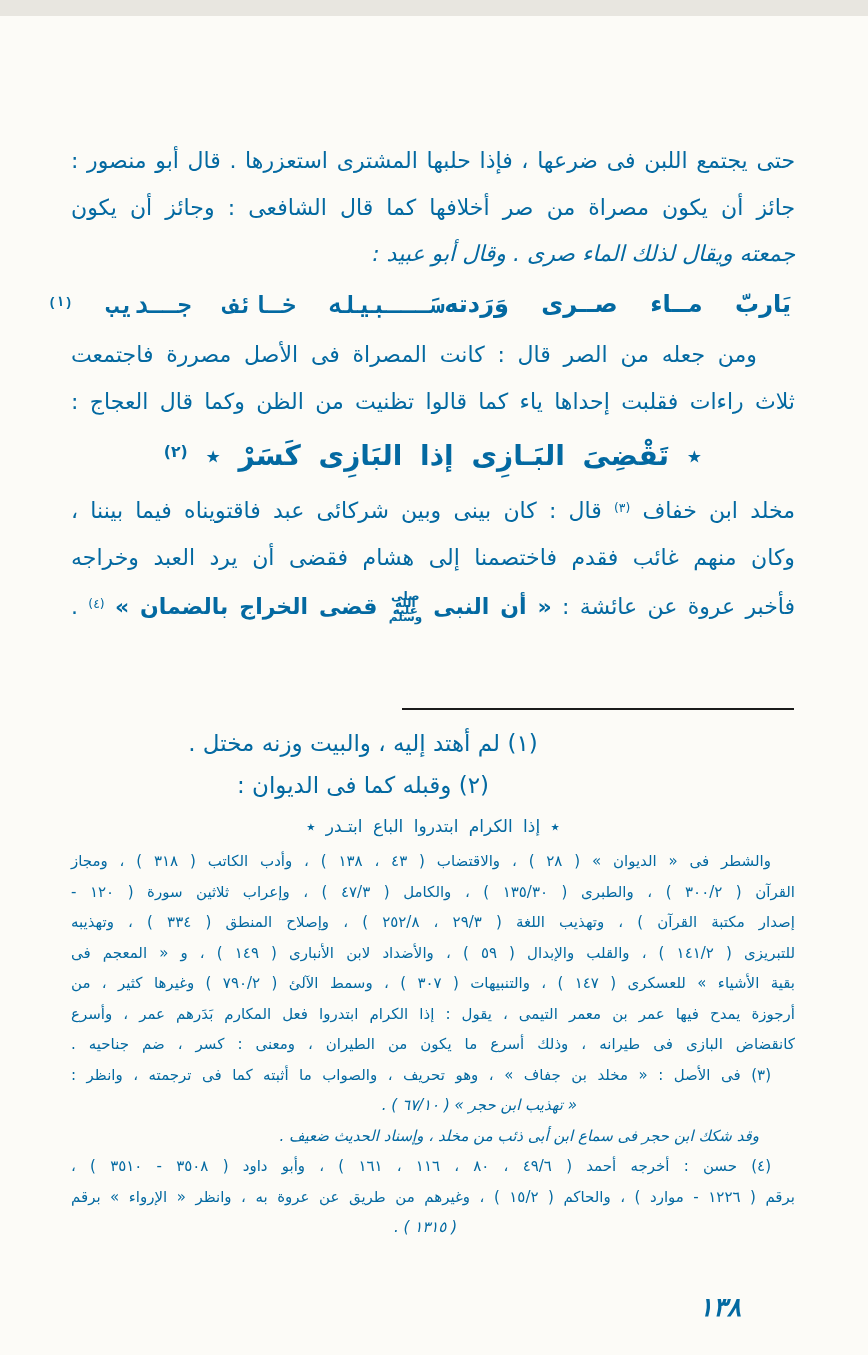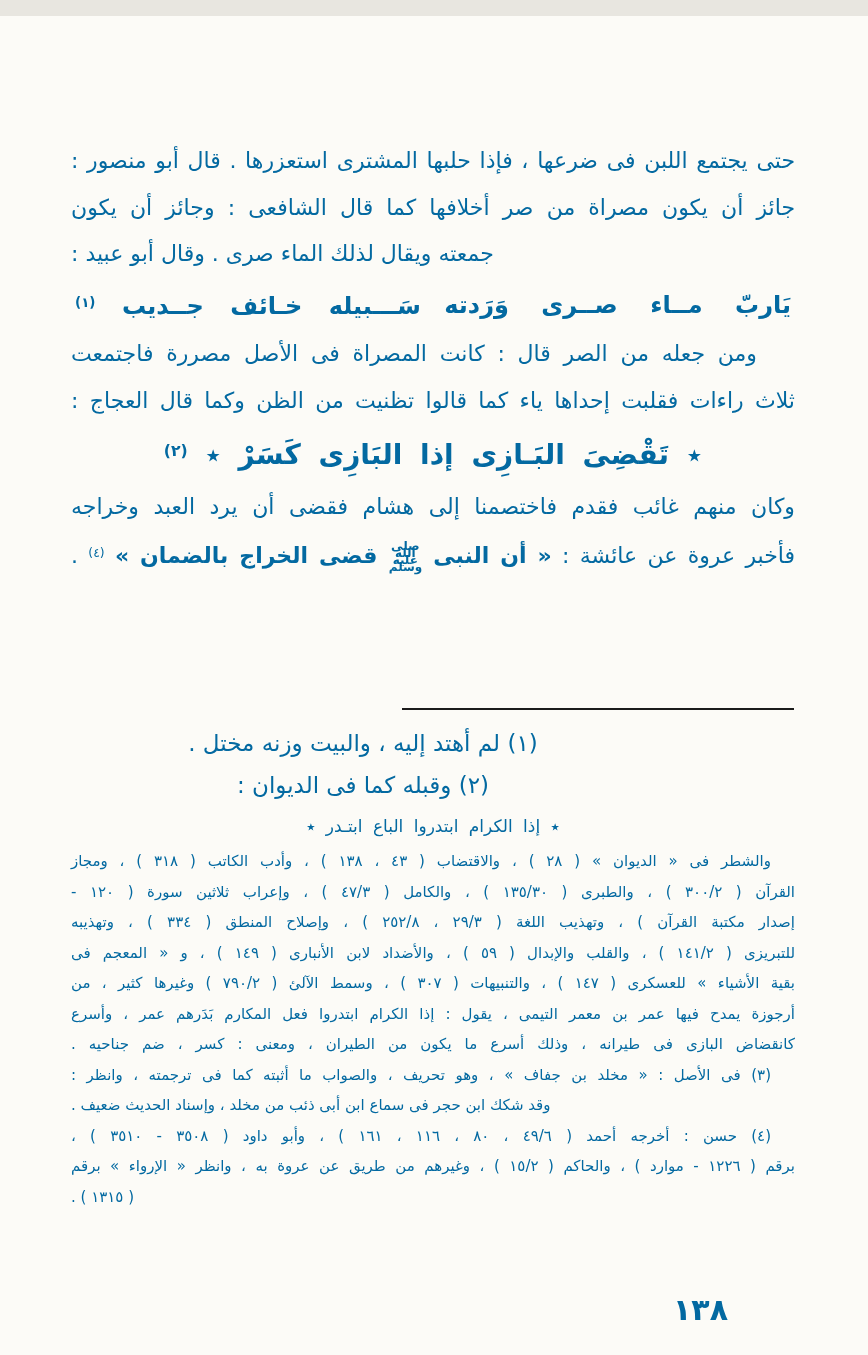--- a/index.html
+++ b/index.html
@@ -13,31 +13,31 @@
     font-family:"DejaVu Sans",sans-serif;
     direction:rtl;
     overflow:hidden;
   }
   .main{
     position:absolute;top:122px;right:73px;left:71px;
     font-size:22px;line-height:46.5px;
   }
   .bl{white-space:nowrap;}
   .j{text-align:justify;text-align-last:justify;}
-  .r{text-align:left;}
+  .r{text-align:right;font-style:italic;}
   .ind{padding-right:38px;}
   .bold{font-weight:bold;}
   .sup{font-size:0.56em;vertical-align:0.52em;white-space:nowrap;}
   .verse{
     display:flex;justify-content:space-between;align-items:baseline;
     font-weight:bold;font-size:24px;line-height:48px;
     padding:0 4px;margin:1px 0 2px;
   }
   .hemi{word-spacing:24px;white-space:nowrap;}
-  .hemi-left{word-spacing:18px;}
+  .hemi-left{word-spacing:18px;font-family:Liberation Mono, monospace;}
   .verse-center{
     text-align:center;font-weight:bold;font-size:28px;
     line-height:52px;word-spacing:8px;margin:1px 0 2px;white-space:nowrap;
   }
   .pbuh{
     display:inline-block;width:34px;
     font-size:12px;line-height:7px;text-align:center;
     vertical-align:-7px;white-space:normal;font-weight:bold;
   }
   .sep{
@@ -48,22 +48,22 @@
     position:absolute;top:706px;right:73px;left:71px;
     font-size:15px;line-height:30.5px;
   }
   .fn-big{font-size:23px;line-height:42px;padding-right:140px;text-align:center;white-space:nowrap;}
   .fverse{text-align:center;font-size:17px;line-height:40px;word-spacing:5px;white-space:nowrap;padding-left:0;}
   .ind-sm{padding-right:24px;}
   .n3c{padding-right:218px;}
   .n3x{padding-right:36px;}
   .n4last{padding-right:338px;}
   .pagenum{
-    position:absolute;top:1276px;right:140px;
-    font-size:30px;font-weight:bold;letter-spacing:3px;
+    position:absolute;top:1276px;right:127px;
+    font-size:26px;font-weight:bold;letter-spacing:3px;font-style:italic;
   }
 </style>
 </head>
 <body>
 
 <div class="page">
 
   <div class="main">
 
     <div class="bl j">حتى يجتمع اللبن فى ضرعها ، فإذا حلبها المشترى استعزرها . قال أبو منصور :</div>
@@ -73,39 +73,41 @@
     <div class="verse">
       <span class="hemi">يَاربّ مــاء صــرى وَرَدته</span>
       <span class="hemi hemi-left"><span>سَـــبيله خـائف جــديب</span> <span class="sup">(١)</span></span>
     </div>
 
     <div class="bl j ind">ومن جعله من الصر قال : كانت المصراة فى الأصل مصررة فاجتمعت</div>
     <div class="bl j">ثلاث راءات فقلبت إحداها ياء كما قالوا تظنيت من الظن وكما قال العجاج :</div>
 
     <div class="verse-center"><span>٭ تَقْضِىَ البَـازِى إذا البَازِى كَسَرْ ٭</span> <span class="sup">(٢)</span></div>
 
+    <div class="bl j"><span>مخلد ابن خفاف </span><span class="sup">(٣)</span><span> قال : كان بينى وبين شركائى عبد فاقتويناه فيما بيننا ،</span></div>
     <div class="bl j">وكان منهم غائب فقدم فاختصمنا إلى هشام فقضى أن يرد العبد وخراجه</div>
     <div class="bl j"><span>فأخبر عروة عن عائشة : </span><span class="bold">« أن النبى </span><span class="pbuh">صلى الله عليه وسلم</span><span class="bold"> قضى الخراج بالضمان »</span> <span class="sup">(٤)</span><span> .</span></div>
 
   </div>
 
   <div class="sep"></div>
 
   <div class="foot">
     <div class="bl fn-big">(١) لم أهتد إليه ، والبيت وزنه مختل .</div>
     <div class="bl fn-big">(٢) وقبله كما فى الديوان :</div>
     <div class="bl fverse">٭ إذا الكرام ابتدروا الباع ابتـدر ٭</div>
     <div class="bl j ind-sm">والشطر فى « الديوان » ( ٢٨ ) ، والاقتضاب ( ٤٣ ، ١٣٨ ) ، وأدب الكاتب ( ٣١٨ ) ، ومجاز</div>
     <div class="bl j">القرآن ( ٣٠٠/٢ ) ، والطبرى ( ١٣٥/٣٠ ) ، والكامل ( ٤٧/٣ ) ، وإعراب ثلاثين سورة ( ١٢٠ -</div>
     <div class="bl j">إصدار مكتبة القرآن ) ، وتهذيب اللغة ( ٢٩/٣ ، ٢٥٢/٨ ) ، وإصلاح المنطق ( ٣٣٤ ) ، وتهذيبه</div>
     <div class="bl j">للتبريزى ( ١٤١/٢ ) ، والقلب والإبدال ( ٥٩ ) ، والأضداد لابن الأنبارى ( ١٤٩ ) ، و « المعجم فى</div>
     <div class="bl j">بقية الأشياء » للعسكرى ( ١٤٧ ) ، والتنبيهات ( ٣٠٧ ) ، وسمط الآلئ ( ٧٩٠/٢ ) وغيرها كثير ، من</div>
     <div class="bl j">أرجوزة يمدح فيها عمر بن معمر التيمى ، يقول : إذا الكرام ابتدروا فعل المكارم بَدَرهم عمر ، وأسرع</div>
     <div class="bl j">كانقضاض البازى فى طيرانه ، وذلك أسرع ما يكون من الطيران ، ومعنى : كسر ، ضم جناحيه .</div>
     <div class="bl j ind-sm">(٣) فى الأصل : « مخلد بن جفاف » ، وهو تحريف ، والصواب ما أثبته كما فى ترجمته ، وانظر :</div>
+    <div class="bl r n3c">« تهذيب ابن حجر » ( ٦٧/١٠ ) .</div>
     <div class="bl r n3x">وقد شكك ابن حجر فى سماع ابن أبى ذئب من مخلد ، وإسناد الحديث ضعيف .</div>
     <div class="bl j ind-sm">(٤) حسن : أخرجه أحمد ( ٤٩/٦ ، ٨٠ ، ١١٦ ، ١٦١ ) ، وأبو داود ( ٣٥٠٨ - ٣٥١٠ ) ،</div>
     <div class="bl j">برقم ( ١٢٢٦ - موارد ) ، والحاكم ( ١٥/٢ ) ، وغيرهم من طريق عن عروة به ، وانظر « الإرواء » برقم</div>
     <div class="bl r n4last">( ١٣١٥ ) .</div>
   </div>
 
   <div class="pagenum">١٣٨</div>
 
 </div>
 

